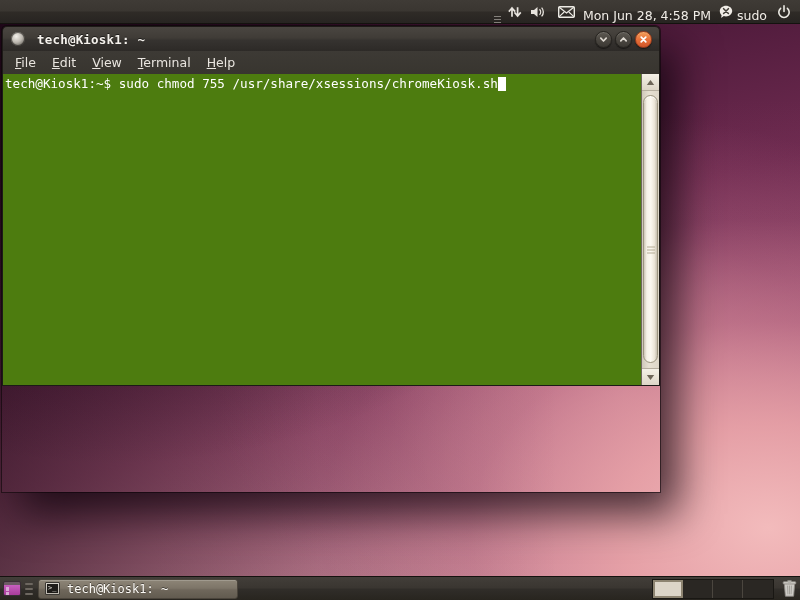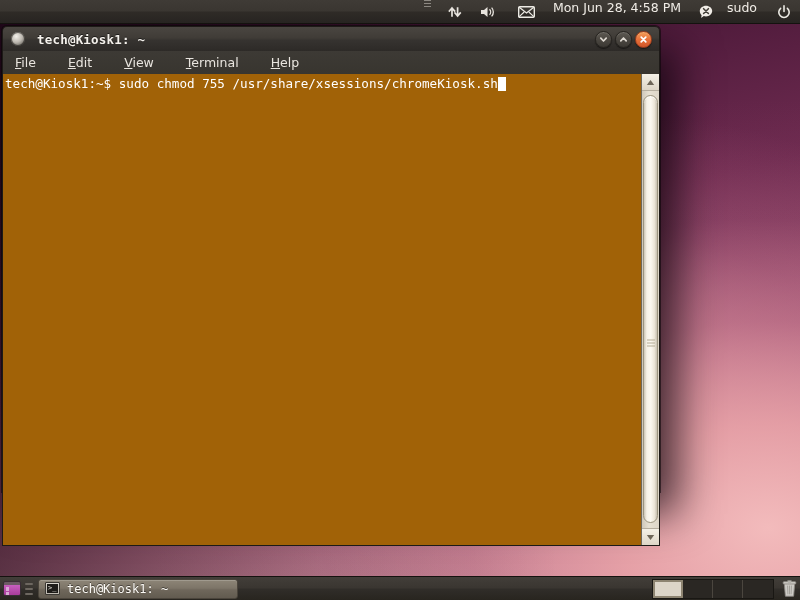--- a/index.html
+++ b/index.html
@@ -47,21 +47,21 @@
     background: linear-gradient(to bottom, #3f3b36 0%, #3a3631 48%, #2f2b27 52%, #272421 100%);
     border-bottom: 1px solid #14120f;
     display: flex;
     align-items: center;
     box-sizing: border-box;
     z-index: 50;
     font-size: 12.5px;
     color: #e6e2dc;
   }
   .panel-left { display: flex; align-items: center; height: 100%; }
-  .panel-right { margin-left: auto; display: flex; align-items: flex-start; height: 100%; padding-right: 5px; gap: 10px; }
+  .panel-right { margin-left: auto; display: flex; align-items: flex-end; height: 100%; padding-right: 5px; }
 
   .ubuntu-logo {
     width: 17px; height: 17px;
     margin: 0 4px 0 6px;
     position: relative;
   }
   .ubuntu-logo svg { display: block; }
 
   .menu-item {
     padding: 3px 7px 4px 7px;
@@ -159,34 +159,33 @@
 
   #menubar {
     height: 23px;
     background: linear-gradient(to bottom, #3d3a35 0%, #38352f 100%);
     border-left: 1px solid #1d1a17;
     border-right: 1px solid #1d1a17;
     display: flex;
     align-items: center;
     box-sizing: border-box;
     padding-left: 4px;
-    gap: 16px;
   }
   .tmenu {
     font-size: 12.5px;
     color: #e9e5df;
     padding: 2px 8px 3px 8px;
     border-radius: 2px;
     white-space: nowrap;
   }
   .tmenu u { text-decoration: underline; }
 
   #terminal-body {
-    height: 472px;
-    background: #a16207;
+    height: 312px;
+    background: #4d7c0f;
     border-left: 1px solid #1d1a17;
     border-right: 1px solid #1d1a17;
     border-bottom: 1px solid #1d1a17;
     box-sizing: border-box;
     display: flex;
     position: relative;
   }
   #terminal-text {
     flex: 1;
     padding: 2px 0 0 2px;

